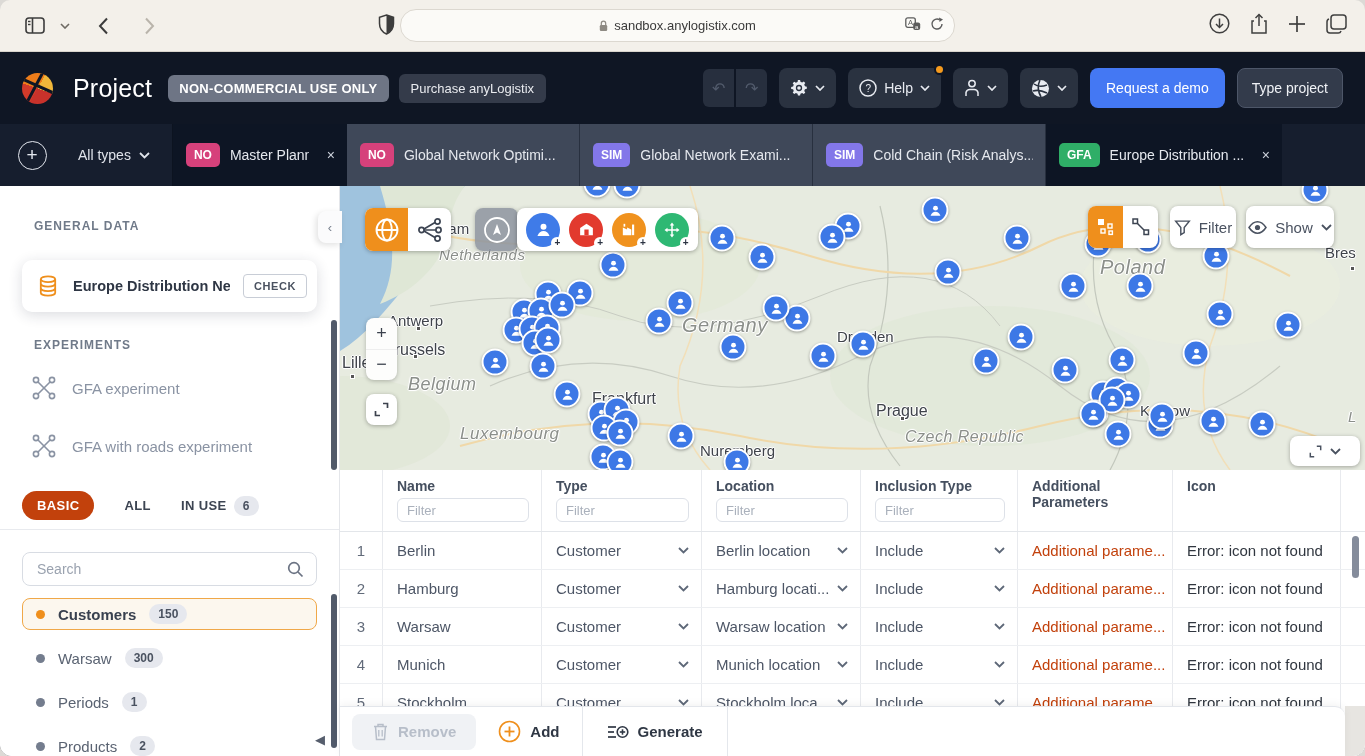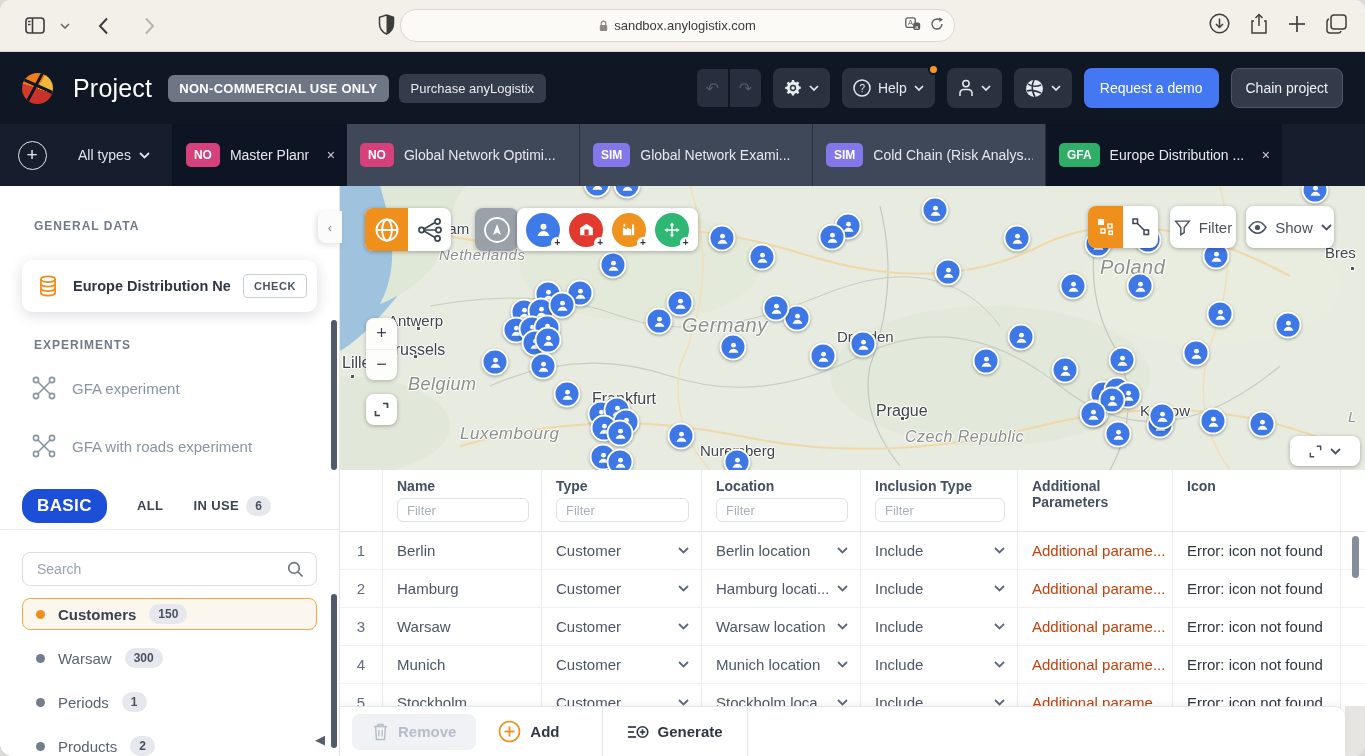--- a/index.html
+++ b/index.html
@@ -72,21 +72,21 @@
   .scenario-card { margin:27px 22px 0 22px; height:52px; background:#fff; border-radius:10px;
                    box-shadow:0 3px 14px rgba(30,40,60,.16); display:flex; align-items:center; padding:0 10px 0 14px; gap:13px; }
   .scenario-name { font-size:14.5px; font-weight:700; color:#2e3644; flex:1; white-space:nowrap; overflow:hidden; }
   .check-btn { border:1px solid #c8cdd6; border-radius:4px; font-size:11px; font-weight:700; letter-spacing:.6px;
                color:#4a5260; padding:5px 10px; background:#fff; flex:none; }
   .exp-label { margin-top:26px; }
   .exp-row { height:44px; margin:14px 0 14px 0; display:flex; align-items:center; gap:15px; padding-left:31px;
              color:#8a93a3; font-size:15px; }
   .filter-tabs { height:48px; margin-top:8px; border-bottom:1px solid #e8eaee; display:flex; align-items:center;
                  padding-left:22px; gap:30px; }
-  .basic-pill { background:#1d4ed8; color:#fff; font-size:17px; font-weight:700; letter-spacing:.4px;
+  .basic-pill { background:#c2410c; color:#fff; font-size:13px; font-weight:700; letter-spacing:.4px;
                 border-radius:15px; padding:7px 15px; }
   .ft-item { font-size:13px; font-weight:700; color:#3c4452; letter-spacing:.4px; display:flex; align-items:center; gap:7px; }
   .count-pill { background:#e6e8ee; border-radius:10px; font-size:12px; font-weight:700; color:#4a5260; padding:3px 9px; }
   .search-box { margin:22px 22px 0 22px; height:34px; border:1px solid #d8dce3; border-radius:8px;
                 display:flex; align-items:center; padding:0 12px 0 14px; }
   .search-box input { border:none; outline:none; flex:1; font-size:14px; color:#3c4452; background:transparent;
                       font-family:inherit; }
   .search-box input::placeholder { color:#9aa2af; }
   .side-items { margin:12px 22px 0 22px; }
   .side-item { height:32px; border-radius:8px; display:flex; align-items:center; gap:13px; padding:0 10px 0 13px;
@@ -152,21 +152,21 @@
   .grid-thumb { position:absolute; right:6px; top:66px; width:7px; height:42px; border-radius:4px; background:#858c9b; }
 
   
   .footer-bar { position:absolute; left:0; bottom:0; width:1005px; height:50px; background:#fff;
                 border-top:1px solid #e3e6eb; border-radius:0 10px 0 0; box-shadow:0 -2px 8px rgba(0,0,0,.05);
                 display:flex; align-items:center; z-index:5; }
   .corner-gray { position:absolute; right:0; bottom:0; width:20px; height:50px; background:#e7e5e1; z-index:4; }
   .fb-btn { display:flex; align-items:center; gap:9px; font-size:15px; font-weight:700; color:#2f3744; height:100%; }
   .fb-add { padding:0 22px; }
   .fb-remove { background:#f0f2f5; border-radius:8px; color:#b7bec9; height:36px; padding:0 20px; margin-left:12px; }
-  .fb-generate { border-left:1px solid #e4e7ec; border-right:1px solid #e4e7ec; padding:0 24px; margin-left:20px;justify-content:space-between; }
+  .fb-generate { border-left:1px solid #e4e7ec; border-right:1px solid #e4e7ec; padding:0 24px; margin-left:0;justify-content:space-between; }
 </style>
 </head>
 <body>
 
 <div class="stage">
 
   <div class="browser-bar">
     <div class="bb-left">
       <span class="bb-ic">
         <svg width="20" height="17" viewBox="0 0 20 17">
@@ -297,21 +297,21 @@
         <span class="hbtn">
           <svg width="19" height="19" viewBox="0 0 19 19">
               <circle cx="9.5" cy="9.5" r="8.5" fill="#e8ebf1"></circle>
               <path d="M3 5 q5 4 13 1 M2 12 q6-2 14 2 M9 1 q-4 8 1 17" fill="none" stroke="#2a3240" stroke-width="1.6"></path>
             </svg>
           <svg width="10" height="6" viewBox="0 0 10 6">
               <polyline points="1,1 5,5 9,1" fill="none" stroke="#e8ebf1" stroke-width="1.7"></polyline>
             </svg>
         </span>
         <span class="demo-btn">Request a demo</span>
-        <span class="close-btn">Chain project</span>
+        <span class="close-btn">Type project</span>
       </div>
     </div>
 
     <div class="tab-bar">
       <span class="plus-tab">
           <span class="plus-circle">+</span>
         </span>
       <span class="all-types">
         <span>All types</span>
         <svg width="11" height="7" viewBox="0 0 11 7">

